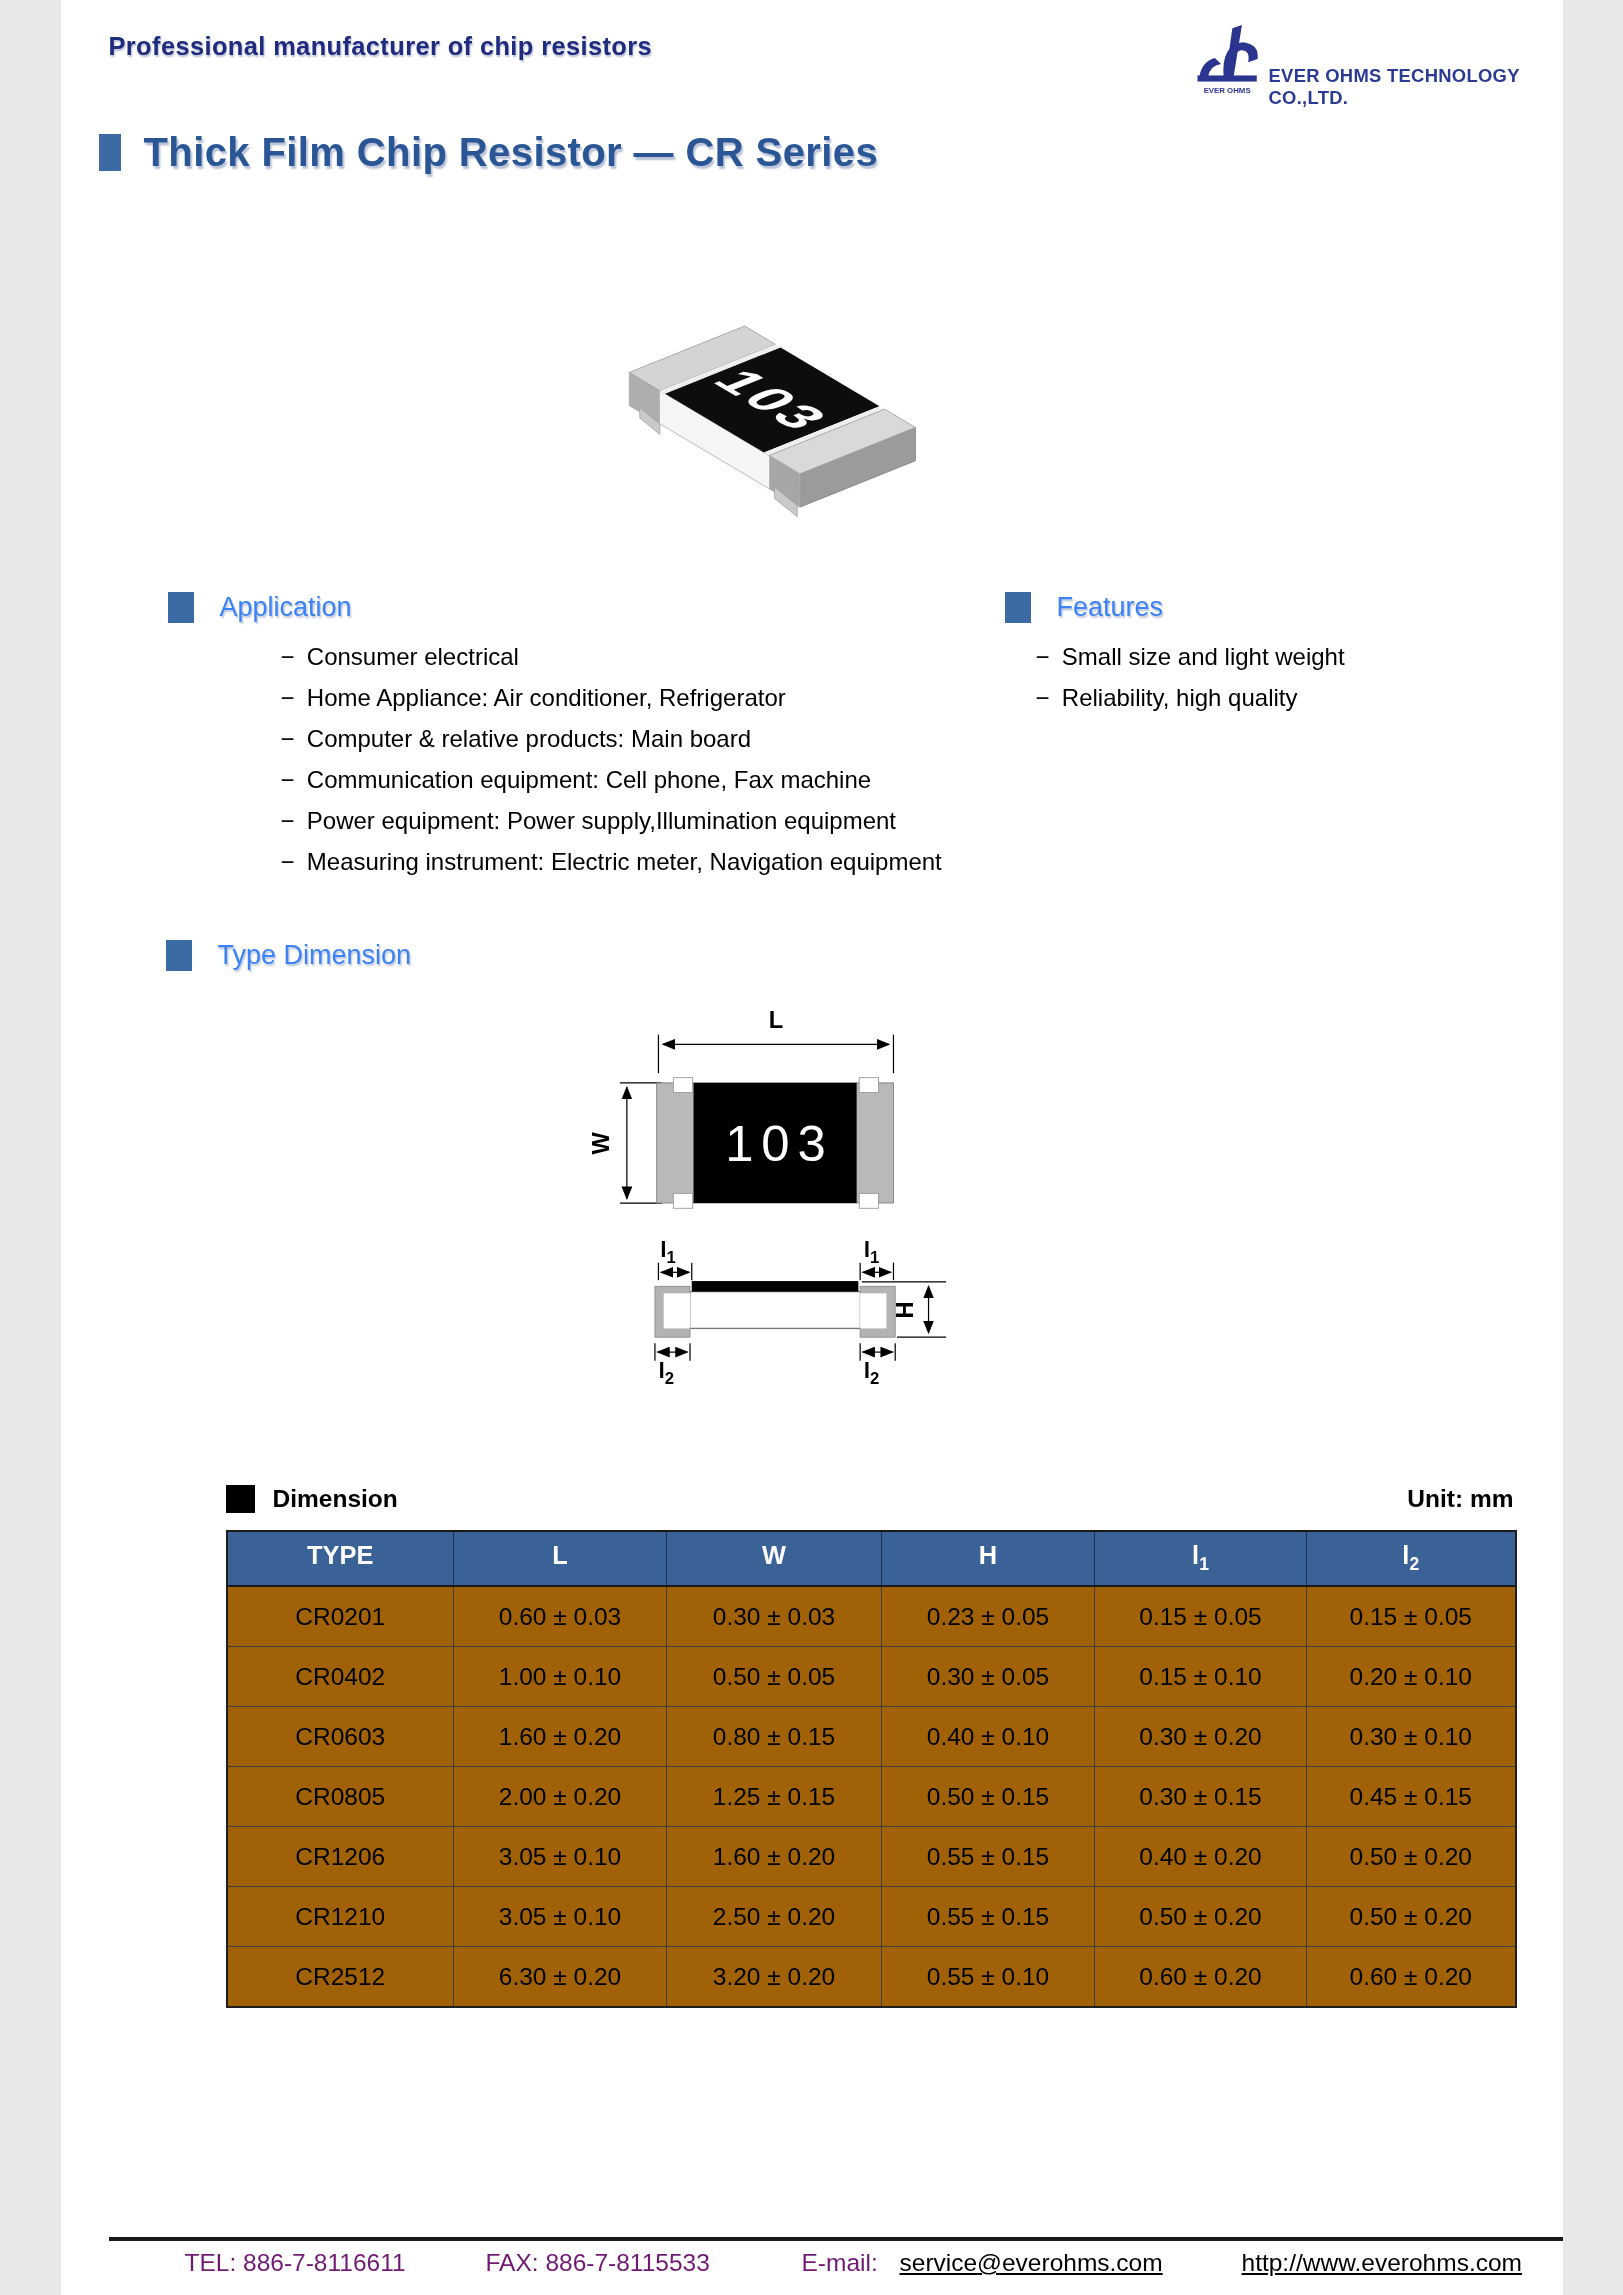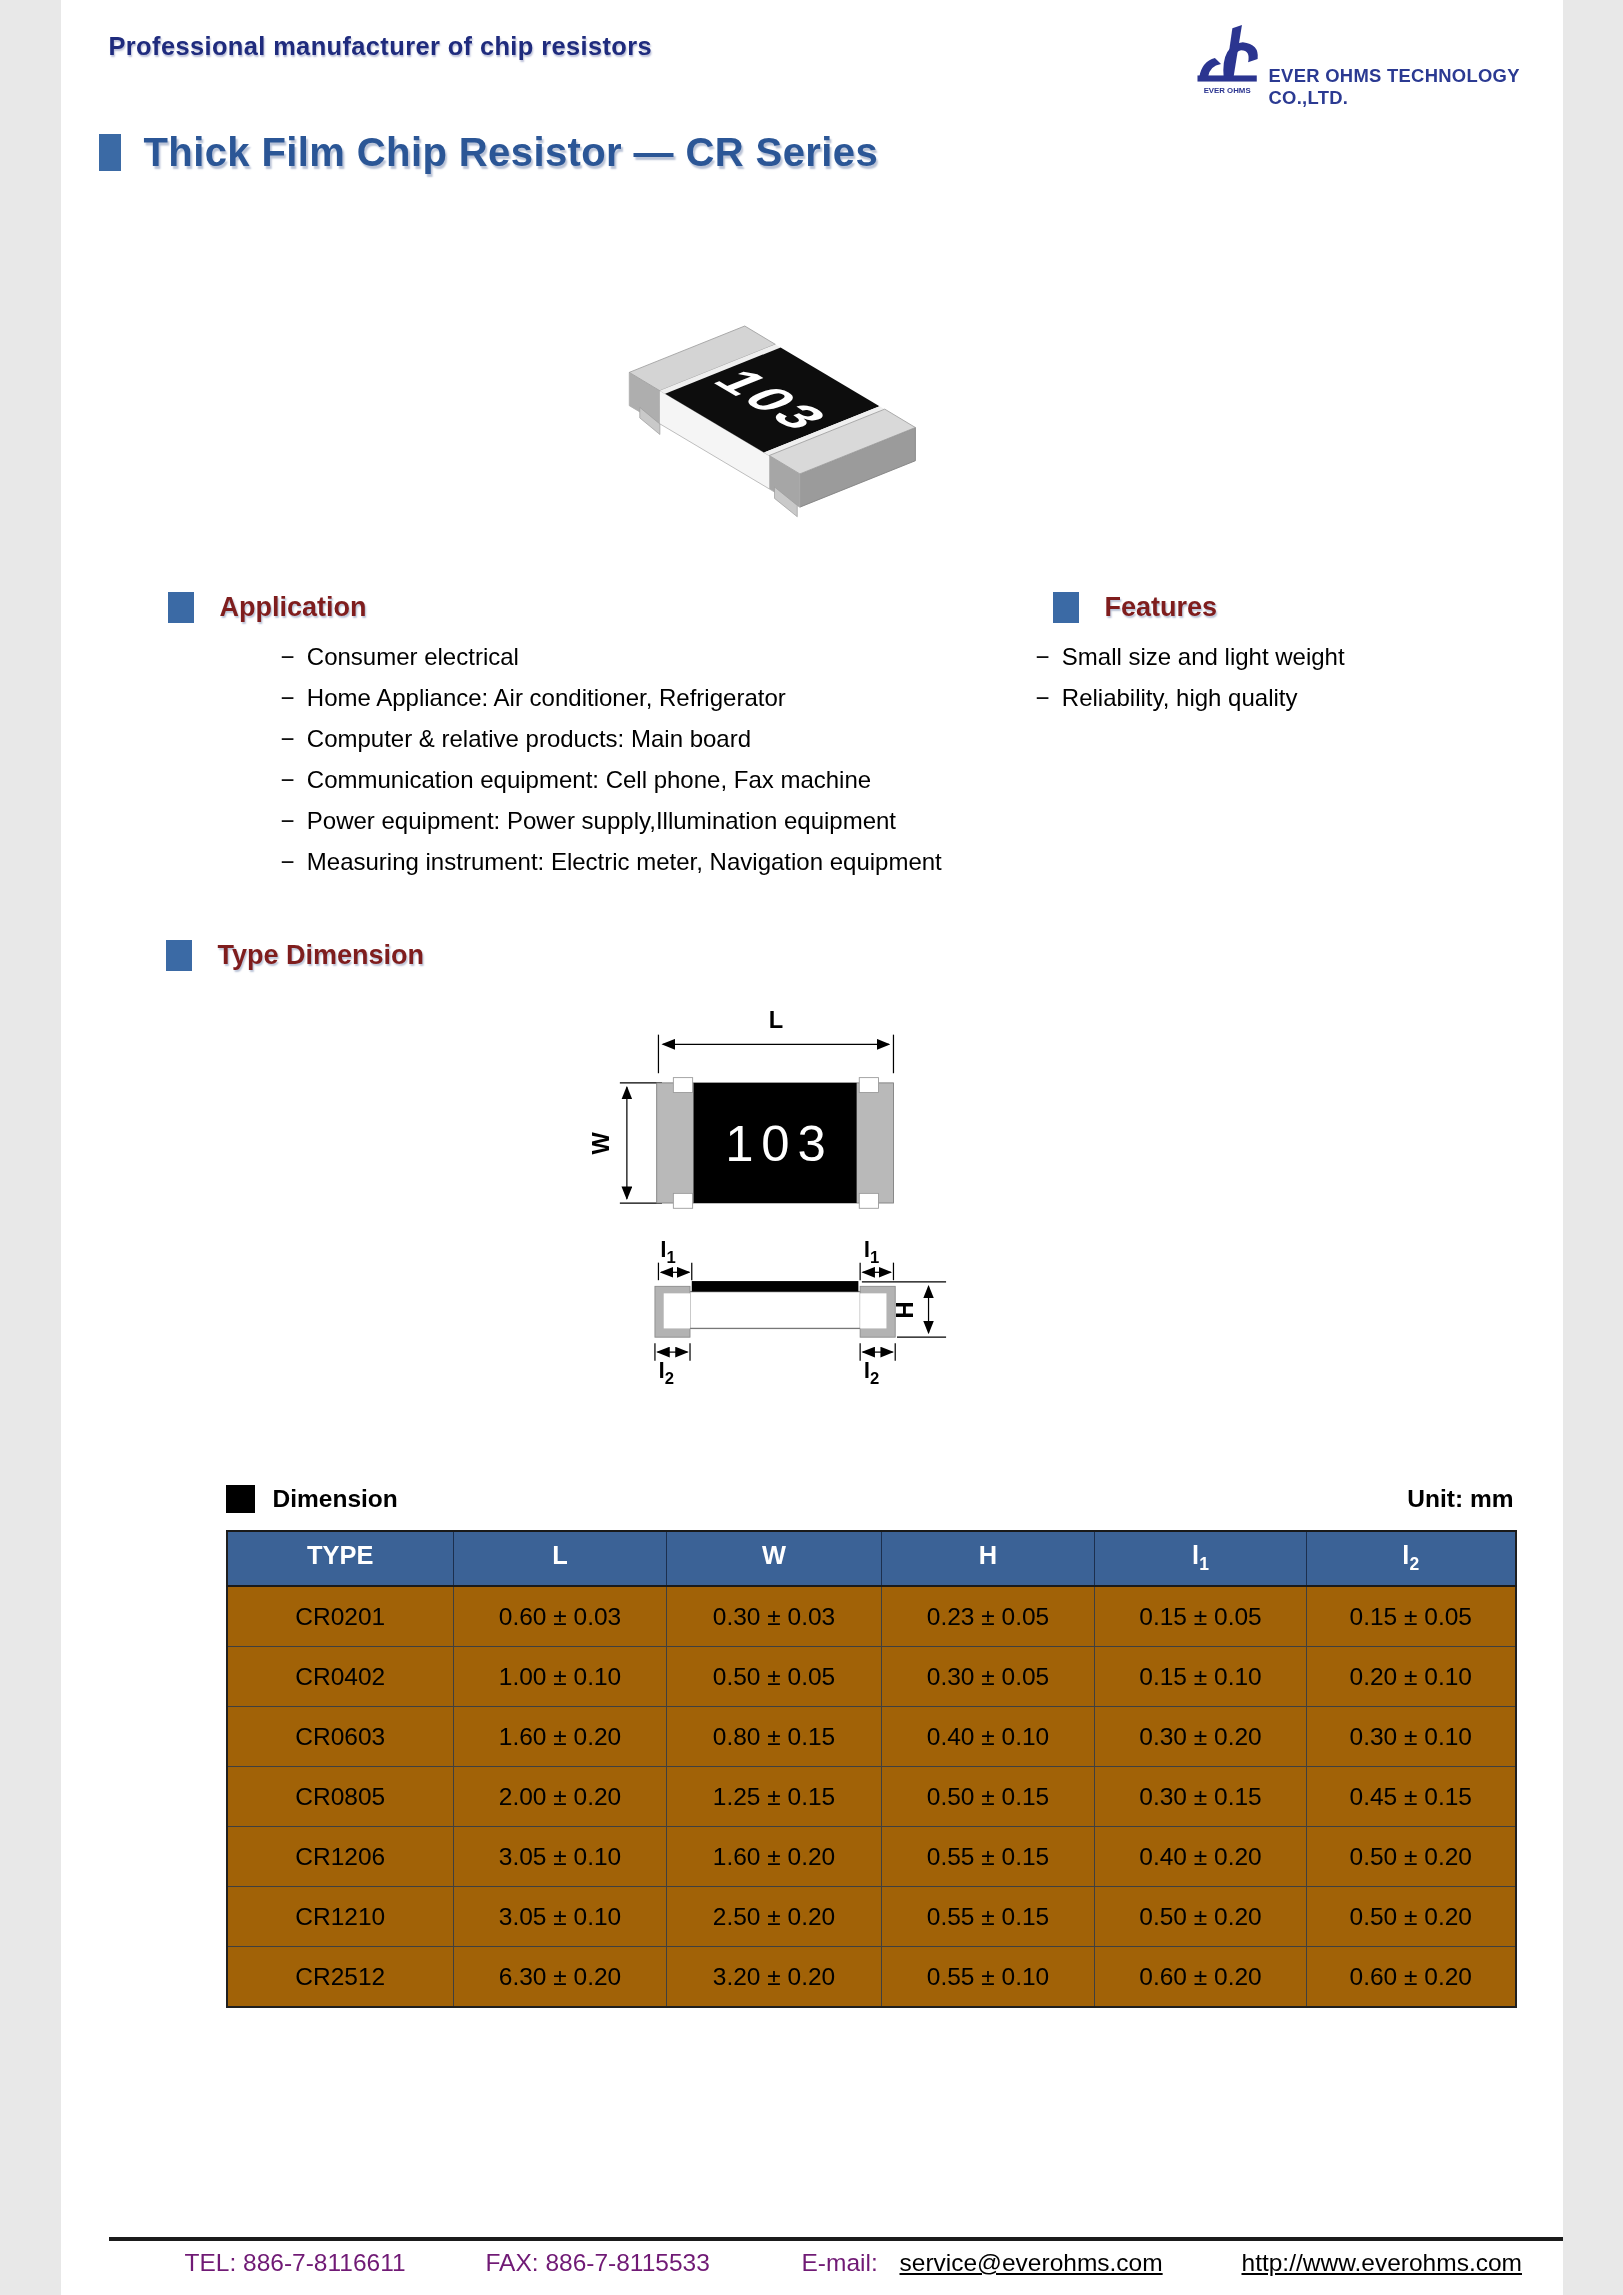--- a/index.html
+++ b/index.html
@@ -18,21 +18,21 @@
   .title-square{width:22px;height:37px;background:#3b6aa5;margin-right:23px;flex:none;}
   .page-title{margin:0;font-size:40px;font-weight:bold;color:#2b5696;
               text-shadow:1.8px 2.6px 1.8px #b9c2d6;letter-spacing:0.4px;}
 
   
   .hero{position:absolute;left:526px;top:263px;width:368px;height:280px;}
 
   
   .sec{position:absolute;display:flex;align-items:center;}
   .sec-square{width:26px;height:31px;background:#3b6aa5;flex:none;}
-  .sec-title{margin:0 0 0 26px;font-size:27px;font-weight:bold;color:#7f1d1d;
+  .sec-title{margin:0 0 0 26px;font-size:27px;font-weight:normal;color:#3b82f6;
              text-shadow:1.3px 1.8px 1.8px #b9c2d6;}
 
   
   .plist{position:absolute;margin:0;padding:0;list-style:none;}
   .plist li{display:flex;align-items:center;height:41px;font-size:24px;color:#000;}
   .plist .dash{margin-right:12.3px;font-size:24px;}
 
   
   .dim-diagram{position:absolute;left:508px;top:982px;width:456px;height:421px;}
   .dline{stroke:#000;stroke-width:1.4;fill:none;}
@@ -129,21 +129,21 @@
     <li>
         <span class="dash">−</span>
         <span>Power equipment: Power supply,Illumination equipment</span>
       </li>
     <li>
         <span class="dash">−</span>
         <span>Measuring instrument: Electric meter, Navigation equipment</span>
       </li>
   </ul>
 
-  <div class="sec" style="left:956px;top:592px;padding-left:36px;">
+  <div class="sec" style="left:908px;top:592px;padding-left:36px;">
     <div class="sec-square"></div>
     <h2 class="sec-title">Features</h2>
   </div>
   <ul class="plist" style="left:975px;top:636px;">
     <li>
         <span class="dash">−</span>
         <span>Small size and light weight</span>
       </li>
     <li>
         <span class="dash">−</span>

